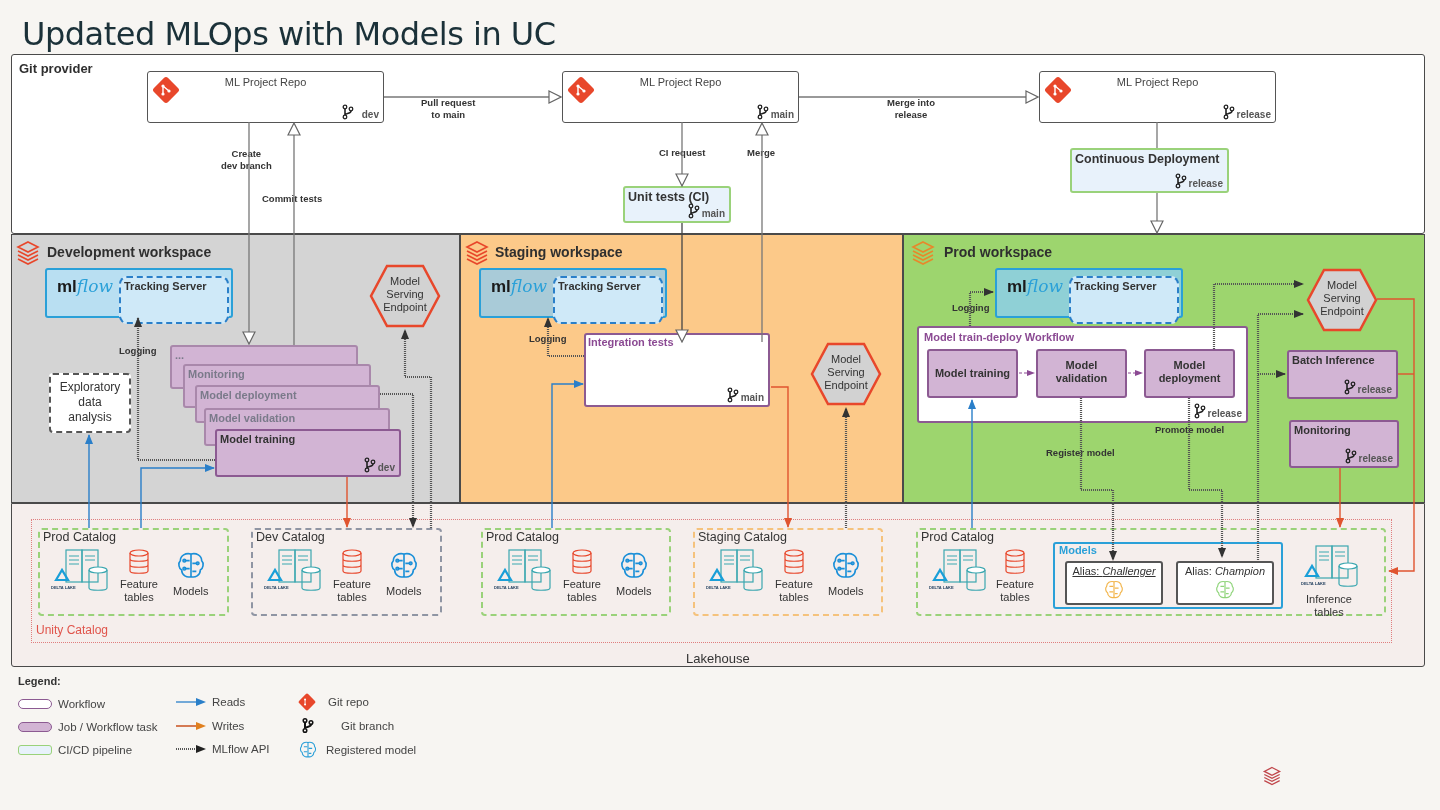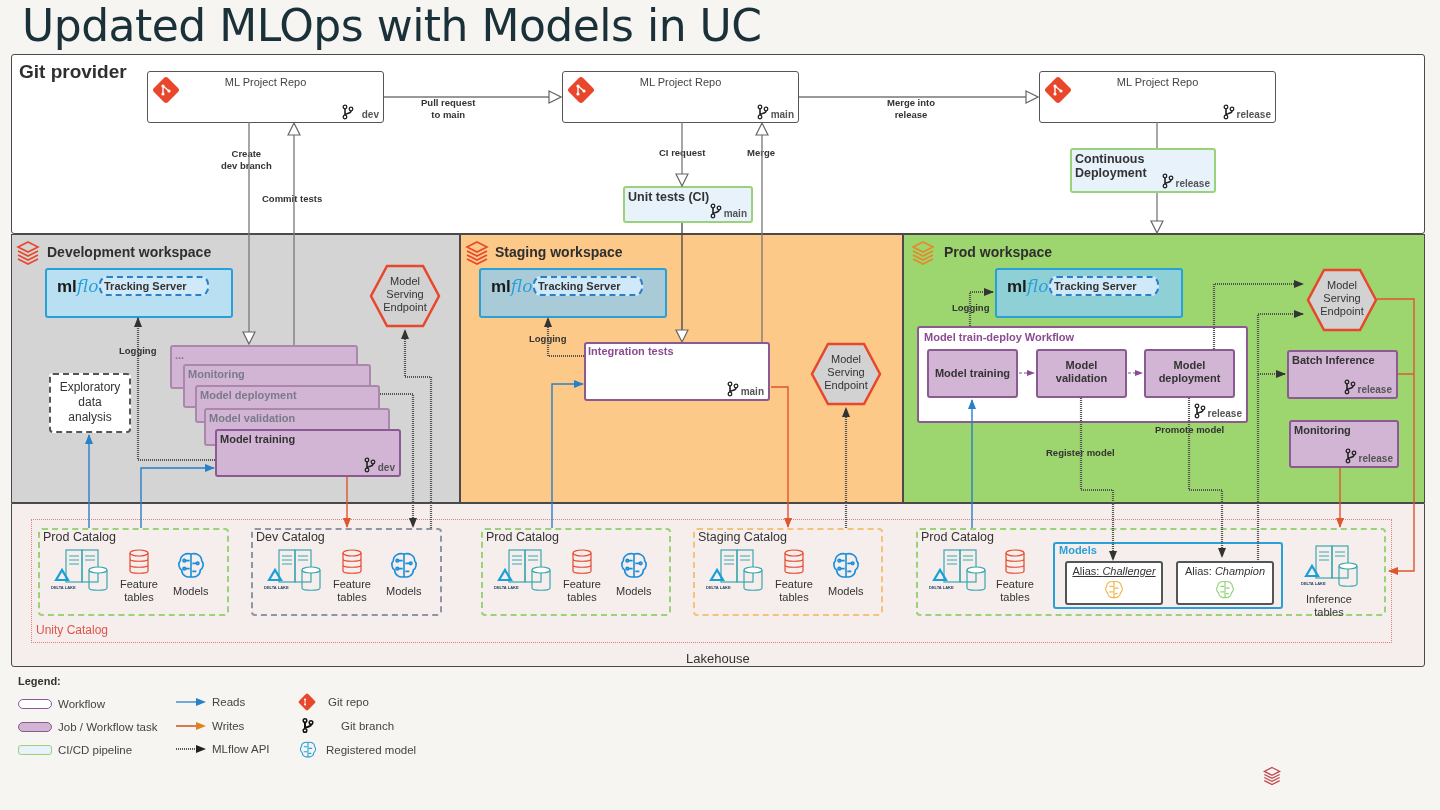--- a/index.html
+++ b/index.html
@@ -1,19 +1,19 @@
 <!DOCTYPE html>
 <html><head>
 <meta charset="utf-8">
 <style>
   * { box-sizing: border-box; margin: 0; padding: 0; }
   html, body { width: 1440px; height: 810px; overflow: hidden; }
   body { background: #f7f5f2; font-family: "Liberation Sans", sans-serif; color: #2b2b2b; position: relative; }
   .abs { position: absolute; }
-  .title { left: 22px; top: 0; font-size: 44px; color: #1b3139; font-family: "DejaVu Sans", sans-serif; letter-spacing: -0.5px; }
+  .title { left: 22px; top: 15px; font-size: 32px; color: #1b3139; font-family: "DejaVu Sans", sans-serif; letter-spacing: -0.5px; }
 
   .panel { position: absolute; border: 1.5px solid #4a4a4a; }
   .git-panel { left: 11px; top: 54px; width: 1414px; height: 180px; background: #fff; border-radius: 3px; }
   .ws-dev { left: 11px; top: 234px; width: 449px; height: 269px; background: #d4d4d4; }
   .ws-stg { left: 460px; top: 234px; width: 443px; height: 269px; background: #fcc989; }
   .ws-prod { left: 903px; top: 234px; width: 522px; height: 269px; background: #9dd56e; }
   .lakehouse { left: 11px; top: 503px; width: 1414px; height: 164px; background: #f5eeec; border-radius: 0 0 3px 3px; }
 
   .panel-label { position: absolute; font-weight: bold; font-size: 14px; color: #2f2f2f; }
   .ws-icon { position: absolute; width: 24px; height: 26px; }
@@ -25,21 +25,21 @@
   .branch svg { width: 12px; height: 16px; }
 
   .edge-label { position: absolute; font-size: 9.5px; font-weight: bold; color: #333; text-align: center; line-height: 12px; background: transparent; }
 
   .cicd { position: absolute; background: #e8f2fb; border: 2px solid #9ad27a; border-radius: 3px; }
   .cicd .ct { position: absolute; left: 3px; top: 2px; font-size: 12.5px; font-weight: bold; color: #333; }
 
   .mlflow { position: absolute; width: 188px; height: 50px; border: 2px solid #2aa0d8; border-radius: 3px; background: #b9dff2; }
   .mlflow .logo { position: absolute; left: 10px; top: 6px; font-size: 17px; font-weight: bold; color: #1a1a1a; }
   .mlflow .logo i { color: #2aa0d8; font-style: italic; font-weight: normal; font-family: "DejaVu Serif", serif; }
-  .mlflow .ts { position: absolute; left: 52px; top: 6px; width: 110px; height: 20px; border: 2px dashed #2a7fc9; border-radius: 8px; background: #cfe9f8; font-size: 11px; font-weight: bold; color: #333; padding: 2px 3px; }
+  .mlflow .ts { position: absolute; left: 72px; top: 6px; width: 110px; height: 48px; border: 2px dashed #2a7fc9; border-radius: 8px; background: #cfe9f8; font-size: 11px; font-weight: bold; color: #333; padding: 2px 3px; }
 
   .hex { position: absolute; }
   .hex .hl { position: absolute; left: 0; right: 0; text-align: center; font-size: 11px; color: #333; line-height: 13px; }
 
   .task { position: absolute; background: #d2b4d4; border: 2px solid #8c5a92; border-radius: 3px; }
   .task .tt { position: absolute; left: 3px; top: 2px; font-size: 11px; font-weight: bold; color: #333; }
   .task.faded { border-color: #a988ab; }
   .task.faded .tt { color: #7a7a8a; }
   .task .ctr { left: 0; right: 0; text-align: center; top: 8px; line-height: 13px; }
 
@@ -68,21 +68,21 @@
   .lg .sw { width: 34px; height: 10px; border-radius: 5px; border: 1.5px solid #8c5a92; }
 
   svg.overlay { position: absolute; left: 0; top: 0; width: 1440px; height: 810px; pointer-events: none; }
 </style>
 </head>
 <body>
 
 <div class="abs title">Updated MLOps with Models in UC</div>
 
 <div class="panel git-panel">
-  <div class="panel-label" style="left:7px;top:6px;font-size:19px;">Git provider</div>
+  <div class="panel-label" style="left:7px;top:6px;font-size:13px;">Git provider</div>
 </div>
 
 <div class="repo" style="left:147px;top:71px;">
   <svg class="git-icon" viewBox="0 0 28 28">
       <rect x="4" y="4" width="20" height="20" rx="3" transform="rotate(45 14 14)" fill="#e8472b"></rect>
       <circle cx="11" cy="10" r="1.6" fill="#fff"></circle>
       <circle cx="11" cy="18" r="1.6" fill="#fff"></circle>
       <circle cx="17" cy="15" r="1.6" fill="#fff"></circle>
       <path d="M11 10 V18 M11 10 L17 15" stroke="#fff" stroke-width="1.4"></path>
     </svg>
@@ -129,33 +129,33 @@
     <svg viewBox="0 0 12 16">
         <circle cx="3" cy="3" r="1.8" fill="none" stroke="#222" stroke-width="1.3"></circle>
         <circle cx="3" cy="13" r="1.8" fill="none" stroke="#222" stroke-width="1.3"></circle>
         <circle cx="9" cy="5" r="1.8" fill="none" stroke="#222" stroke-width="1.3"></circle>
         <path d="M3 5 V11 M9 7 C9 10 3 9 3 11" stroke="#222" stroke-width="1.6" fill="none"></path>
       </svg>
     <span>release</span>
   </div>
 </div>
 
-<div class="cicd" style="left:623px;top:186px;width:130px;height:37px;">
+<div class="cicd" style="left:623px;top:186px;width:108px;height:37px;">
   <div class="ct">Unit tests (CI)</div>
   <div class="branch">
     <svg viewBox="0 0 12 16">
         <circle cx="3" cy="3" r="1.8" fill="none" stroke="#222" stroke-width="1.3"></circle>
         <circle cx="3" cy="13" r="1.8" fill="none" stroke="#222" stroke-width="1.3"></circle>
         <circle cx="9" cy="5" r="1.8" fill="none" stroke="#222" stroke-width="1.3"></circle>
         <path d="M3 5 V11 M9 7 C9 10 3 9 3 11" stroke="#222" stroke-width="1.6" fill="none"></path>
       </svg>
     <span>main</span>
   </div>
 </div>
-<div class="cicd" style="left:1070px;top:148px;width:146px;height:45px;">
+<div class="cicd" style="left:1070px;top:148px;width:159px;height:45px;">
   <div class="ct">Continuous Deployment</div>
   <div class="branch">
     <svg viewBox="0 0 12 16">
         <circle cx="3" cy="3" r="1.8" fill="none" stroke="#222" stroke-width="1.3"></circle>
         <circle cx="3" cy="13" r="1.8" fill="none" stroke="#222" stroke-width="1.3"></circle>
         <circle cx="9" cy="5" r="1.8" fill="none" stroke="#222" stroke-width="1.3"></circle>
         <path d="M3 5 V11 M9 7 C9 10 3 9 3 11" stroke="#222" stroke-width="1.6" fill="none"></path>
       </svg>
     <span>release</span>
   </div>
@@ -235,21 +235,21 @@
     <svg viewBox="0 0 12 16">
         <circle cx="3" cy="3" r="1.8" fill="none" stroke="#222" stroke-width="1.3"></circle>
         <circle cx="3" cy="13" r="1.8" fill="none" stroke="#222" stroke-width="1.3"></circle>
         <circle cx="9" cy="5" r="1.8" fill="none" stroke="#222" stroke-width="1.3"></circle>
         <path d="M3 5 V11 M9 7 C9 10 3 9 3 11" stroke="#222" stroke-width="1.6" fill="none"></path>
       </svg>
     <span>dev</span>
   </div>
 </div>
 
-<div class="wf" style="left:584px;top:342px;width:186px;height:59px;">
+<div class="wf" style="left:584px;top:333px;width:186px;height:74px;">
   <div class="wt" style="left:2px;top:1px;">Integration tests</div>
   <div class="branch">
     <svg viewBox="0 0 12 16">
         <circle cx="3" cy="3" r="1.8" fill="none" stroke="#222" stroke-width="1.3"></circle>
         <circle cx="3" cy="13" r="1.8" fill="none" stroke="#222" stroke-width="1.3"></circle>
         <circle cx="9" cy="5" r="1.8" fill="none" stroke="#222" stroke-width="1.3"></circle>
         <path d="M3 5 V11 M9 7 C9 10 3 9 3 11" stroke="#222" stroke-width="1.6" fill="none"></path>
       </svg>
     <span>main</span>
   </div>

